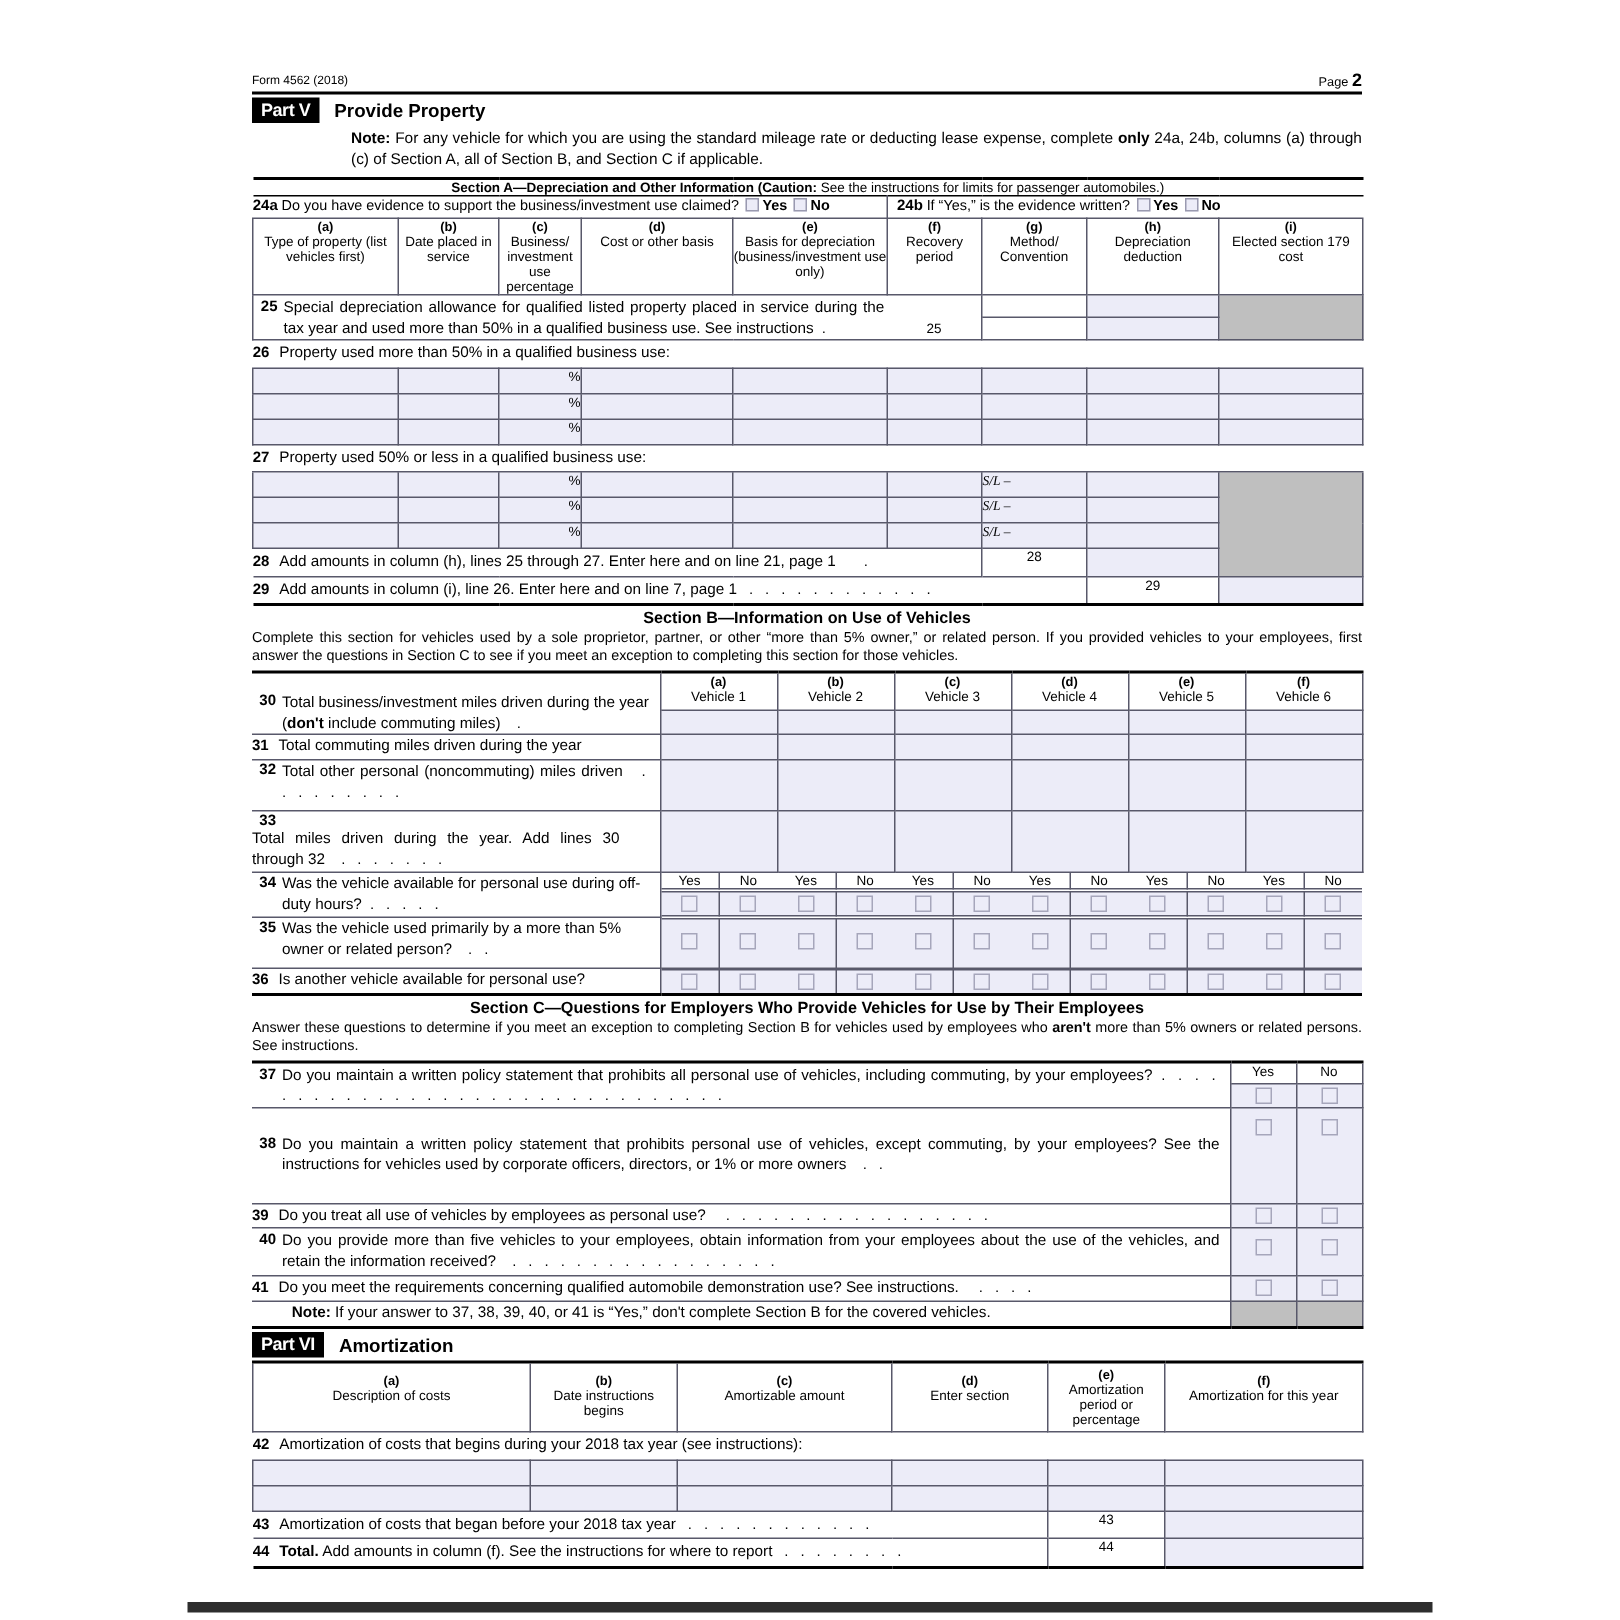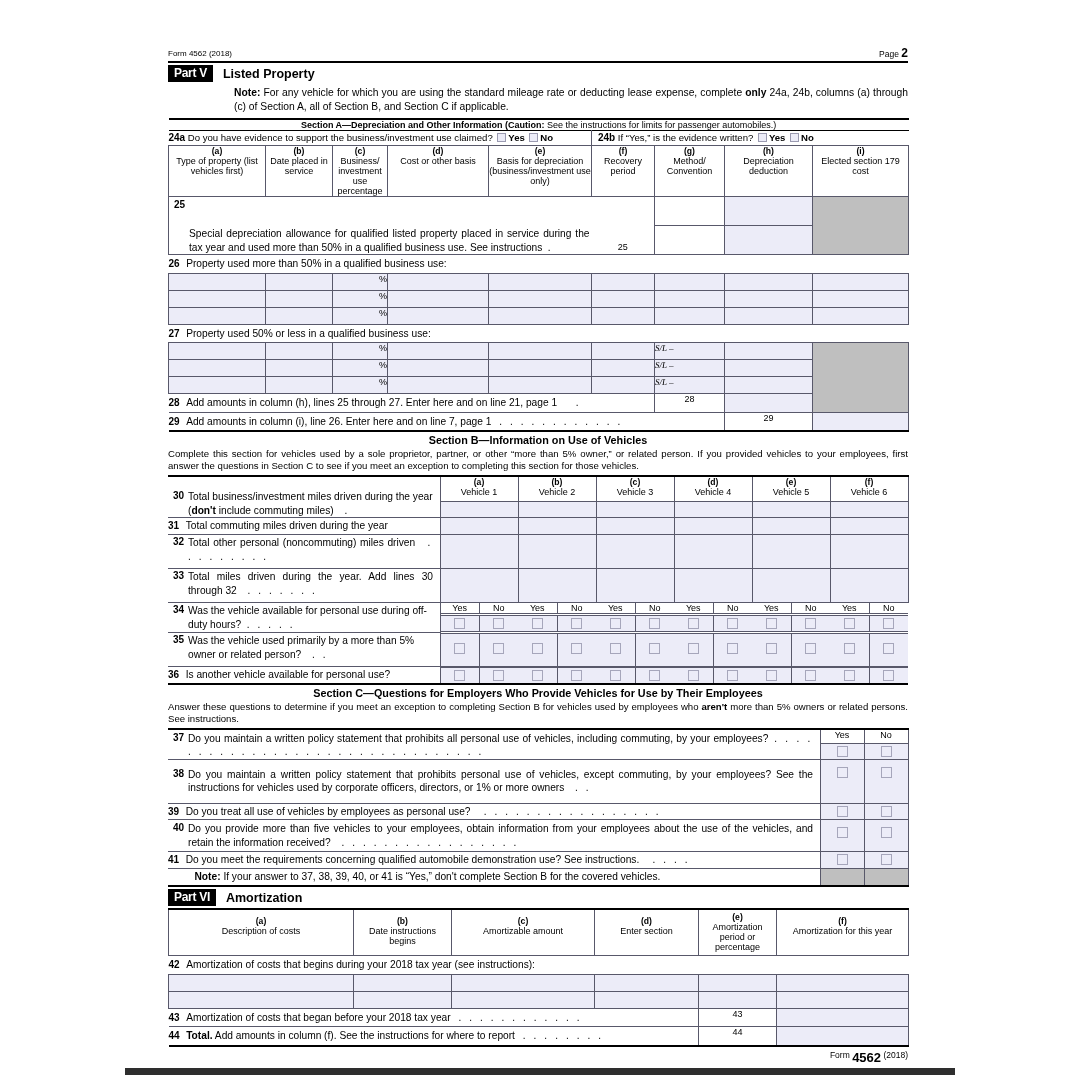--- a/index.html
+++ b/index.html
@@ -153,21 +153,21 @@
     <div class="hdr-line">
       <span>Form 4562 (2018)</span>
       <span class="pg">
         <span>Page</span>&nbsp;<b>2</b>
       </span>
     </div>
 
     <div style="border-top:2.2px solid #000;"></div>
     <div class="partbar" style="padding-top:2px;">
       <span class="parttag">Part V</span>
-      <span class="parttitle">Listed Property</span>
+      <span class="parttitle">Provide Property</span>
     </div>
 
     <div class="partv-body" style="margin-top:4px;">
       <span class="bold">Note:</span>
       <span>For any vehicle for which you are using the standard mileage rate or deducting lease expense, complete </span><span class="bold">only</span><span> 24a, 24b, columns (a) through (c) of Section A, all of Section B, and Section C if applicable.</span>
     </div>
 
     <table class="tbl" style="margin-top:4px;">
       <colgroup>
         <col style="width:97px">
@@ -230,21 +230,21 @@
         </td>
         <td class="cap">
           <b>(i)</b><br><span>Elected section 179 cost</span>
         </td>
       </tr>
 
       <tr>
         <td colspan="5" rowspan="2" class="med-top nr" style="padding:2px 0 0 0; vertical-align:top;">
           <div style="display:flex;">
             <span class="lineno">25</span>
-            <span class="lbl j" style="width:calc(100% - 20px); padding-right:2px;margin-top:28px;">
+            <span class="lbl j" style="width:calc(100% - 20px); padding-right:2px;">
               <span>Special depreciation allowance for qualified listed property placed in service during the tax  year and used more than 50% in a qualified business use. See instructions</span><span class="dots">&nbsp;.</span>
             </span>
           </div>
         </td>
         <td rowspan="2" class="med-top nl boxnum v-mid" style="vertical-align:bottom; padding-bottom:2px;">25</td>
         <td class="med-top" style="height:14px;"></td>
         <td class="med-top fld"></td>
         <td class="med-top gray" rowspan="2"></td>
       </tr>
       <tr>
@@ -435,21 +435,21 @@
         <td class="fld" style="height:34px;"></td>
         <td class="fld"></td>
         <td class="fld"></td>
         <td class="fld"></td>
         <td class="fld"></td>
         <td class="fld"></td>
       </tr>
 
       <tr>
         <td class="nl" style="padding:1px 0; vertical-align:top;">
-          <div style="display:flex;">
+          <div style="display:flex;flex-direction:column;">
             <span class="lineno">33</span>
             <span class="lbl j" style="width:245px;">
               <span>Total miles driven during the year. Add lines 30 through 32</span><span class="dots">&nbsp;&nbsp;<span>. . . . . . .</span></span>
             </span>
           </div>
         </td>
         <td class="fld" style="height:34px;"></td>
         <td class="fld"></td>
         <td class="fld"></td>
         <td class="fld"></td>
@@ -830,21 +830,21 @@
       <tr>
         <td class="fld" style="height:15px;">
               <div class="cbbox"></div>
             </td>
         <td class="fld">
               <div class="cbbox"></div>
             </td>
       </tr>
 
       <tr>
-        <td class="nl" style="padding:8px 0; vertical-align:top;">
+        <td class="nl" style="padding:18px 0; vertical-align:top;">
           <div style="display:flex;">
             <span class="lineno">38</span>
             <span class="lbl j" style="width:625px;">
               <span>Do you maintain a written policy statement that prohibits personal use of vehicles, except commuting, by your employees?  See the instructions for vehicles used by corporate officers, directors, or 1% or more owners</span><span class="dots">&nbsp;&nbsp;<span>. .</span></span>
             </span>
           </div>
         </td>
         <td class="fld" style="height:30px;">
               <div class="cbbox" style="margin-top:7px;"></div>
             </td>
@@ -985,20 +985,17 @@
           <span class="lineno">44</span>
           <span class="lbl"><b>Total.</b><span> Add amounts in column (f). See the instructions for where to report</span></span>
           <span class="dots">&nbsp;<span>. . . . . . . .</span></span>
         </td>
         <td class="boxnum thick-bot">44</td>
         <td class="fld thick-bot"></td>
       </tr>
     </tbody>
       </table>
 
-    <div class="footer">
-      <span>Form</span>&nbsp;<b>4562</b>&nbsp;<span>(2018)</span>
-    </div>
 
   </div>
 
   <div id="bottom-bar"></div>
 </div>
 
 </body></html>

